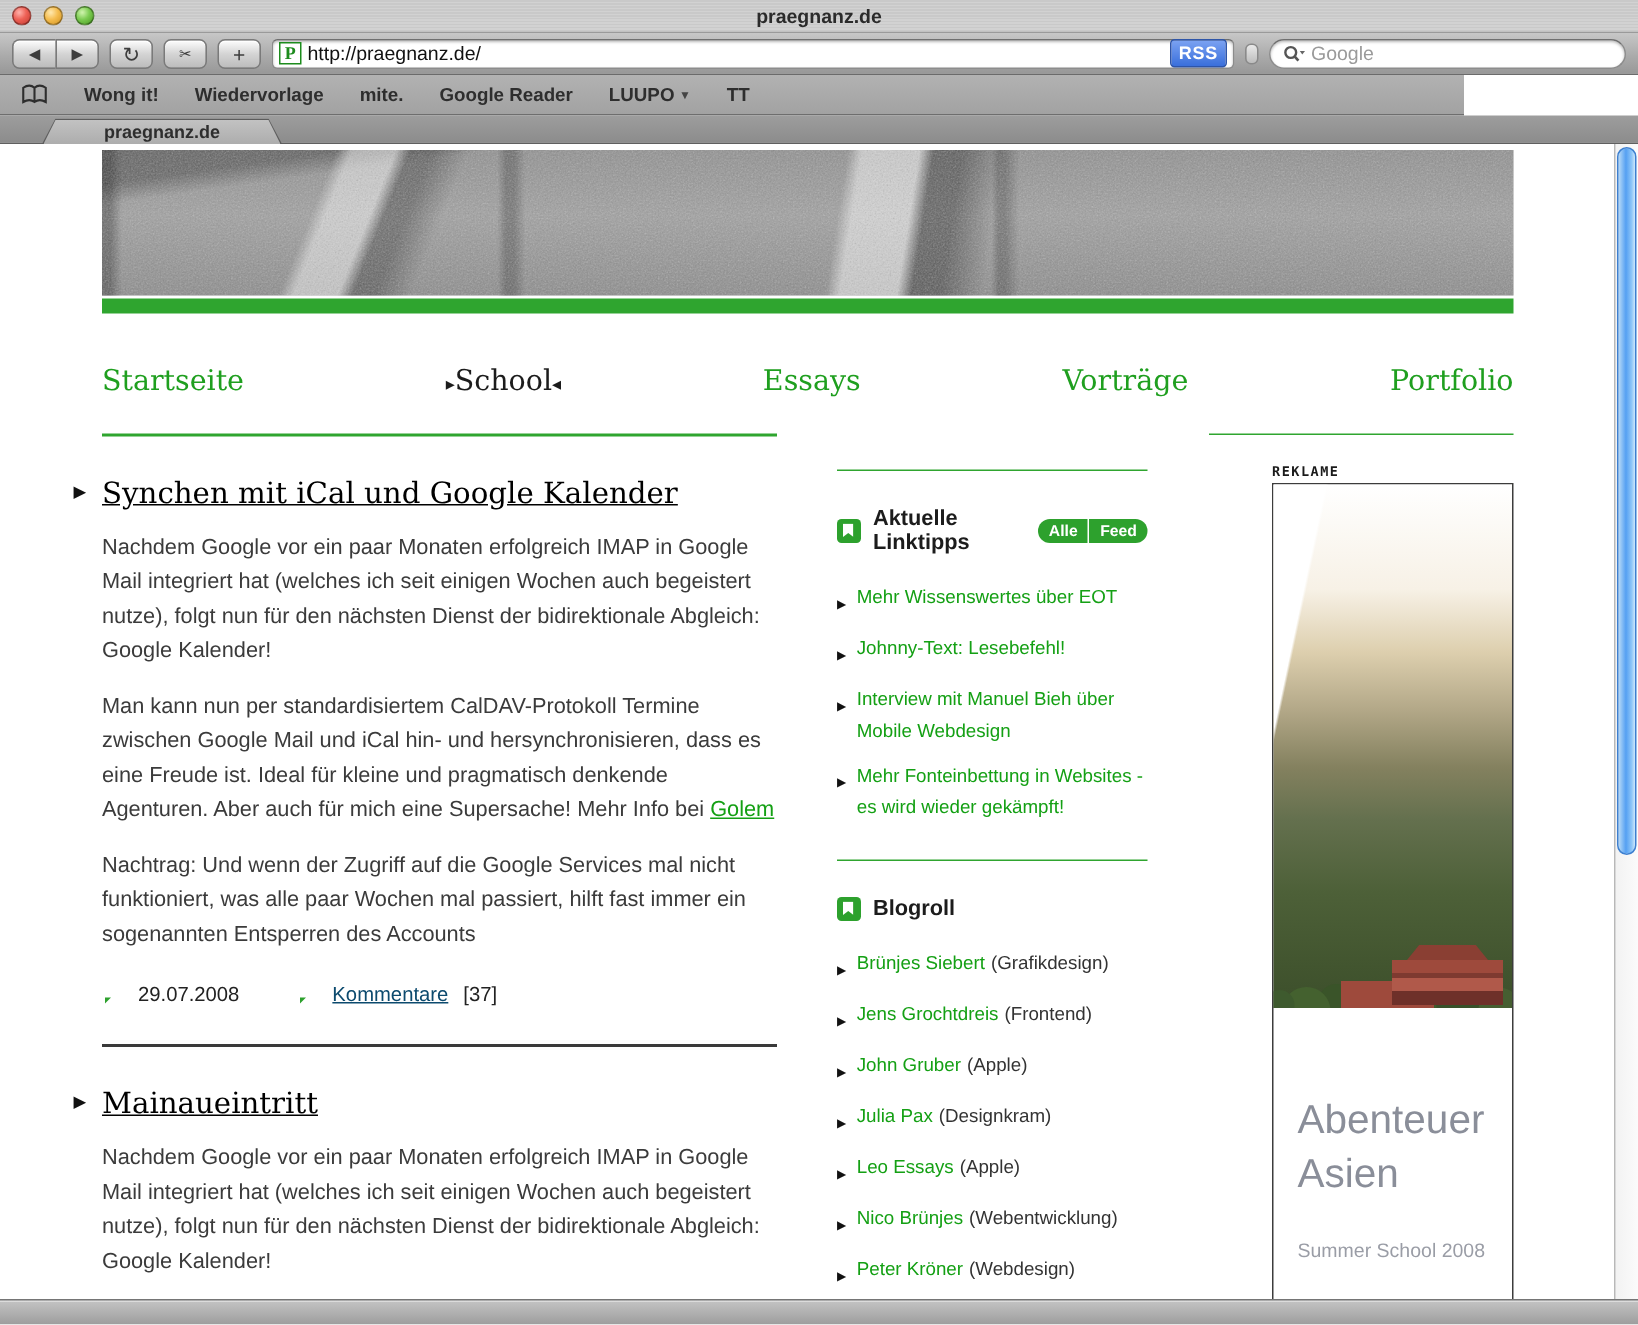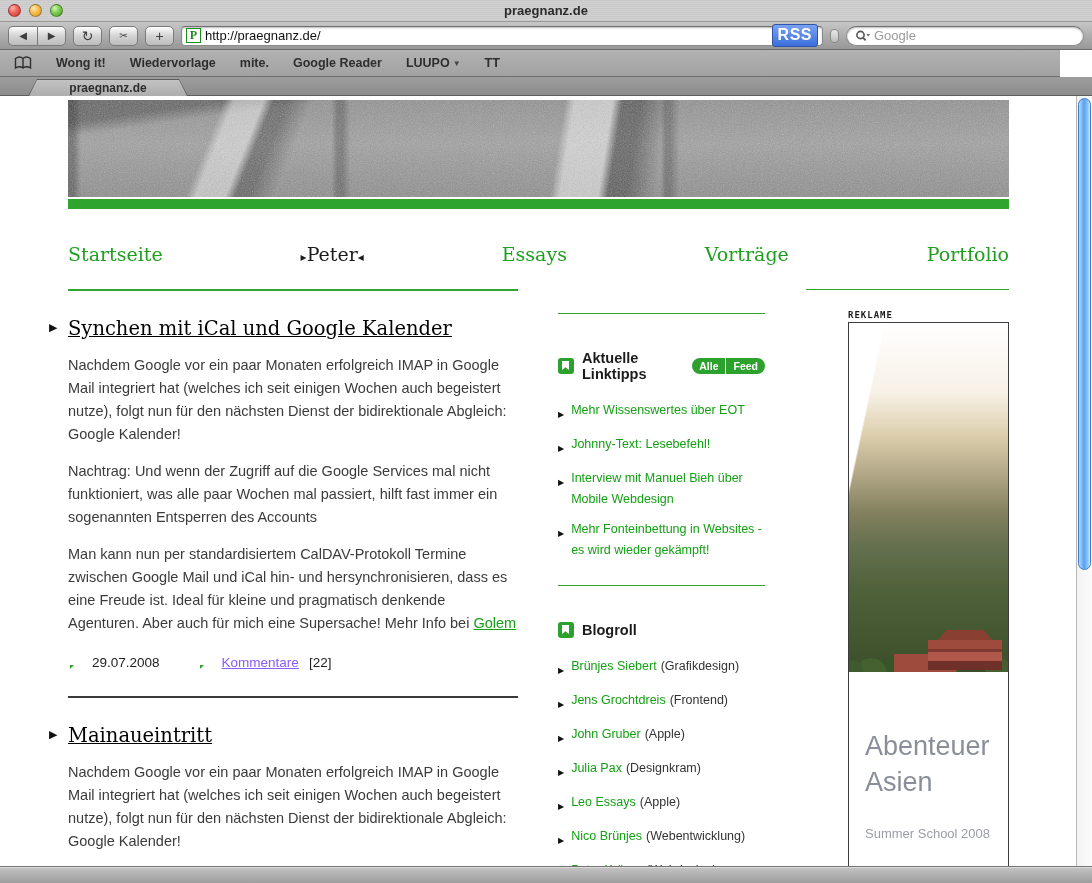--- a/index.html
+++ b/index.html
@@ -54,41 +54,41 @@
     color:#1d8c1d; font-family:"Liberation Serif",serif; font-weight:bold;
     font-size:12px; line-height:13px; text-align:center; flex:none;
   }
   .urlbox input {
     flex:1; border:none; outline:none; font-size:13px; color:#111;
     font-family:"Liberation Sans",sans-serif; background:transparent;
   }
   .rss-badge {
     flex:none; padding:1px 5px 2px; border-radius:3px;
     background:linear-gradient(180deg,#7ba2f2,#3a6fdb);
-    color:#fff; font-size:16px; font-weight:bold; letter-spacing:.5px;
+    color:#fff; font-size:12px; font-weight:bold; letter-spacing:.5px;
     border:1px solid #2e55a8;
   }
   .nub { width:9px; height:14px; border-radius:4px;
     background:linear-gradient(180deg,#e9e9e9,#bdbdbd); border:1px solid #8a8a8a;
     flex:none; display:flex; align-items:center; justify-content:center;
     font-size:7px; color:#555; }
   .searchbox {
     width:238px; height:20px; background:#fff; border:1px solid #8c8c8c; border-top-color:#6f6f6f;
     border-radius:11px; box-shadow:inset 0 1px 2px rgba(0,0,0,.28);
     display:flex; align-items:center; padding:0 8px; gap:3px; flex:none;
   }
   .searchbox svg { flex:none; }
   .searchbox input {
     flex:1; border:none; outline:none; font-size:13px; color:#0f172a; background:transparent;
     font-family:"Liberation Sans",sans-serif;
   }
   .searchbox input::placeholder { color:#9a9a9a; }
 
   .bookmarksbar {
-    position:absolute; top:50px; left:0; width:1060px; height:27px;
+    position:absolute; top:50px; left:0; width:976px; height:27px;
     background:linear-gradient(180deg,#b2b2b2,#a2a2a2);
     border-bottom:1px solid #6e6e6e;
     display:flex; align-items:center; padding:0 14px; gap:24px;
     font-size:12.5px; font-weight:bold; color:#2e2e2e;
   }
   .bm-item { display:flex; align-items:center; gap:3px; white-space:nowrap; }
   .bm-item .arrow { font-size:8px; color:#444; }
 
   .tabbar {
     position:absolute; top:77px; left:0; width:1092px; height:19px;
@@ -188,26 +188,26 @@
     width:14px; height:10px; background:#2da12d; border-radius:3px; position:relative;
   }
   .cicon .bub::after {
     content:""; position:absolute; left:3px; top:3px; width:8px; height:2px;
     background:#fff; box-shadow:0 3px 0 #fff;
   }
   .cicon .tail {
     position:absolute; left:2px; top:9px; width:0; height:0;
     border-left:4px solid #2da12d; border-bottom:4px solid transparent;
   }
-  .meta a { color:#8b5cf6; text-decoration:underline; }
+  .meta a { color:#0c4a6e; text-decoration:underline; }
   .meta .gap { width:18px; }
   .post-divider { height:2px; background:#3a3a3a; margin:26px 0 0; }
 
   
-  .side-sec-head { display:flex; align-items:center; margin:36px 0 18px; }
+  .side-sec-head { display:flex; align-items:center; margin:24px 0 18px; }
   .sicon { width:16px; height:16px; border-radius:3px; background:#2da12d; margin-right:8px; position:relative; flex:none; }
   .sicon::after {
     content:""; position:absolute; left:4px; top:3px; width:7px; height:9px;
     background:#fff; clip-path:polygon(0 0,100% 0,100% 100%,50% 70%,0 100%);
   }
   .side-sec-head h3 { font-size:14.5px; color:#1c1c1c; flex:1; }
   .pillbtn {
     display:flex; background:#2da12d; border-radius:9px; overflow:hidden;
     font-size:10.5px; font-weight:bold; color:#fff;
   }
@@ -336,47 +336,47 @@
             <feColorMatrix type="saturate" values="0"></feColorMatrix>
           </filter>
         <rect width="941" height="97" filter="url(#grain)" opacity="0.45"></rect>
       </svg>
     </div>
     <div class="green-bar"></div>
 
     <div class="masthead">
       <div class="mainnav">
         <a href="#">Startseite</a>
-        <span class="current"><span class="mk">▸</span><span>Peter</span><span class="mk">◂</span></span>
+        <span class="current"><span class="mk">▸</span><span>School</span><span class="mk">◂</span></span>
         <a href="#">Essays</a>
         <a href="#">Vorträge</a>
         <a href="#">Portfolio</a>
       </div>
     </div>
 
     <div class="cols">
 
       <div class="col-main">
         <div class="grule"></div>
 
         <div class="post">
           <div class="post-head">
             <span class="mk">▶</span>
             <a href="#">Synchen mit iCal und Google Kalender</a>
           </div>
           <p>Nachdem Google vor ein paar Monaten erfolgreich IMAP in Google Mail integriert hat (welches ich seit einigen Wochen auch begeistert nutze), folgt nun für den nächsten Dienst der bidirektionale Abgleich: Google Kalender!</p>
+          <p><span>Man kann nun per standardisiertem CalDAV-Protokoll Termine zwischen Google Mail und iCal hin- und hersynchronisieren, dass es eine Freude ist. Ideal für kleine und pragmatisch denkende Agenturen. Aber auch für mich eine Supersache! Mehr Info bei </span><a href="#">Golem</a></p>
           <p>Nachtrag: Und wenn der Zugriff auf die Google Services mal nicht funktioniert, was alle paar Wochen mal passiert, hilft fast immer ein sogenannten Entsperren des Accounts</p>
-          <p><span>Man kann nun per standardisiertem CalDAV-Protokoll Termine zwischen Google Mail und iCal hin- und hersynchronisieren, dass es eine Freude ist. Ideal für kleine und pragmatisch denkende Agenturen. Aber auch für mich eine Supersache! Mehr Info bei </span><a href="#">Golem</a></p>
           <div class="meta">
             <span class="cicon"><span class="bub"></span><span class="tail"></span></span>
             <span>29.07.2008</span>
             <span class="gap"></span>
             <span class="cicon"><span class="bub"></span><span class="tail"></span></span>
             <a href="#">Kommentare</a>
-            <span>[22]</span>
+            <span>[37]</span>
           </div>
           <div class="post-divider"></div>
         </div>
 
         <div class="post">
           <div class="post-head">
             <span class="mk">▶</span>
             <a href="#">Mainaueintritt</a>
           </div>
           <p>Nachdem Google vor ein paar Monaten erfolgreich IMAP in Google Mail integriert hat (welches ich seit einigen Wochen auch begeistert nutze), folgt nun für den nächsten Dienst der bidirektionale Abgleich: Google Kalender!</p>

